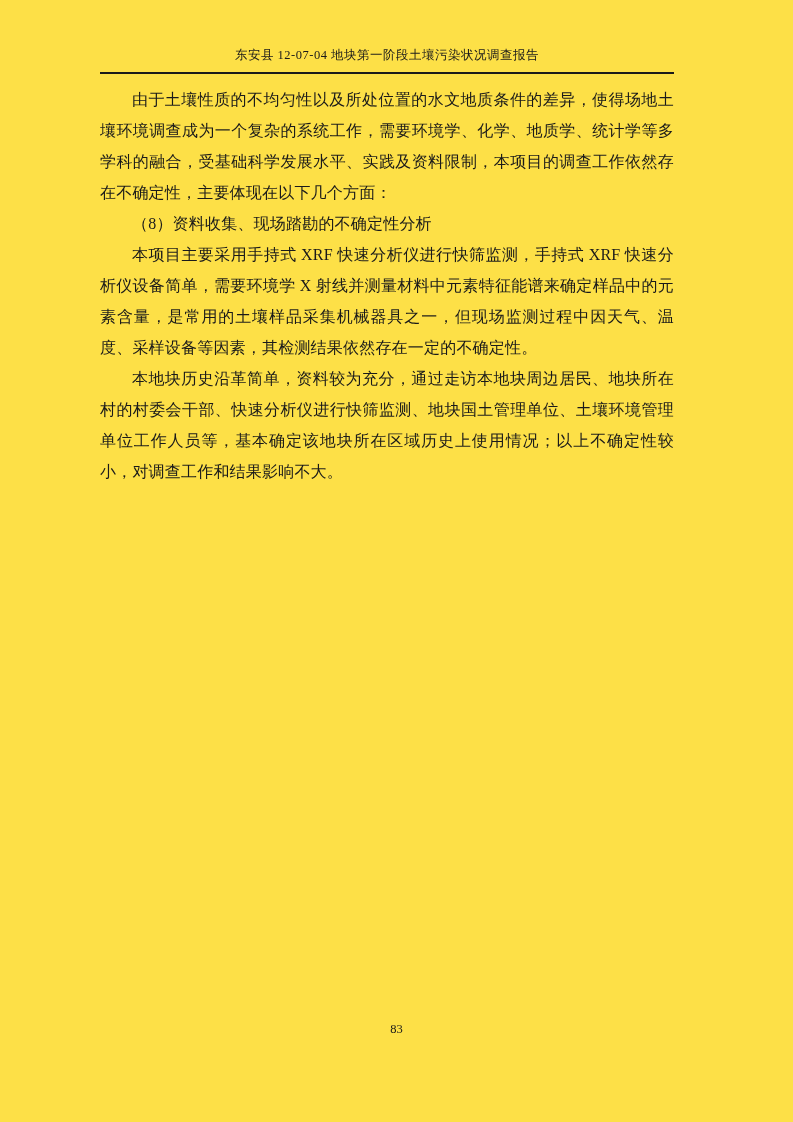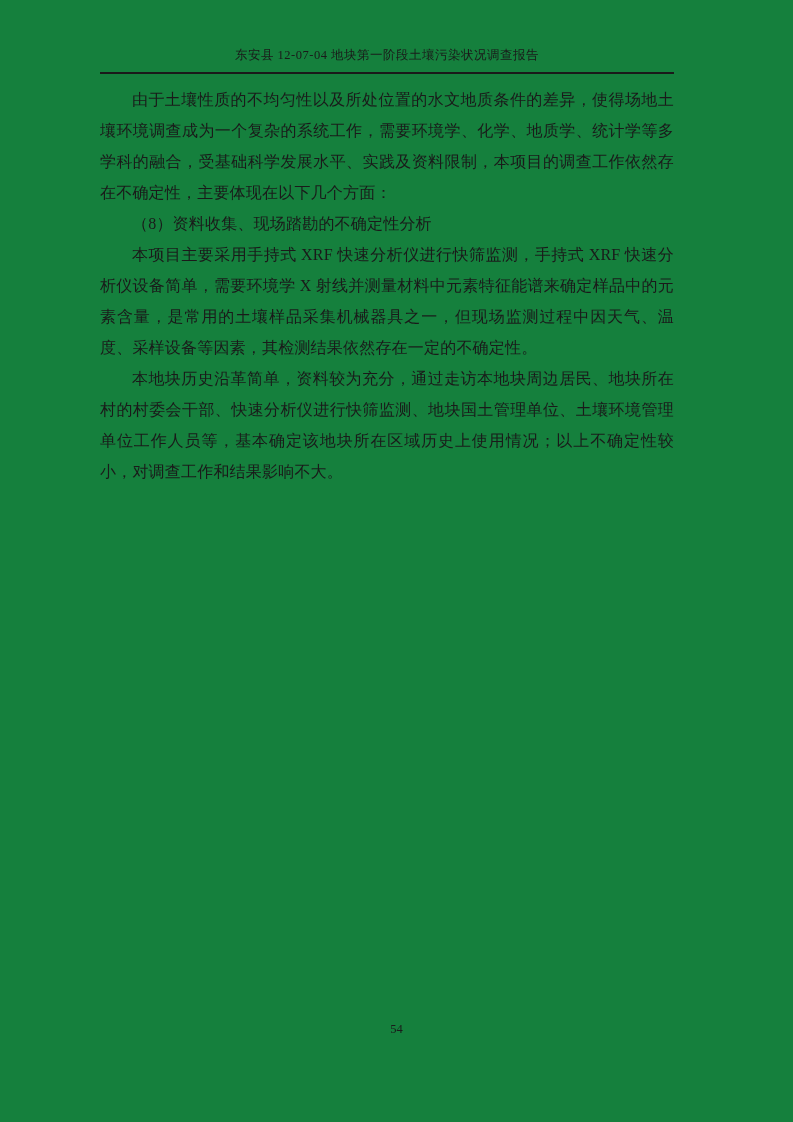--- a/index.html
+++ b/index.html
@@ -14,21 +14,21 @@
     font-family: "Liberation Serif", "DejaVu Serif", serif;
     color: #1a1a1a;
     overflow: hidden;
   }
   .page {
     position: absolute;
     left: 0;
     top: 0;
     width: 793px;
     height: 1122px;
-    background: #15803d;
+    background: #fde047;
   }
   .content {
     position: absolute;
     left: 100px;
     top: 46px;
     width: 574px;
   }
   .doc-header {
     text-align: center;
     font-size: 12.5px;
@@ -79,14 +79,14 @@
 
 
     <div class="body-text">
       <p>由于土壤性质的不均匀性以及所处位置的水文地质条件的差异，使得场地土壤环境调查成为一个复杂的系统工作，需要环境学、化学、地质学、统计学等多学科的融合，受基础科学发展水平、实践及资料限制，本项目的调查工作依然存在不确定性，主要体现在以下几个方面：</p>
       <p>（8）资料收集、现场踏勘的不确定性分析</p>
       <p>本项目主要采用手持式 XRF 快速分析仪进行快筛监测，手持式 XRF 快速分析仪设备简单，需要环境学 X 射线并测量材料中元素特征能谱来确定样品中的元素含量，是常用的土壤样品采集机械器具之一，但现场监测过程中因天气、温度、采样设备等因素，其检测结果依然存在一定的不确定性。</p>
       <p>本地块历史沿革简单，资料较为充分，通过走访本地块周边居民、地块所在村的村委会干部、快速分析仪进行快筛监测、地块国土管理单位、土壤环境管理单位工作人员等，基本确定该地块所在区域历史上使用情况；以上不确定性较小，对调查工作和结果影响不大。</p>
     </div>
   </div>
 
-  <div class="page-number">54</div>
+  <div class="page-number">83</div>
 </div>
 
 </body></html>

